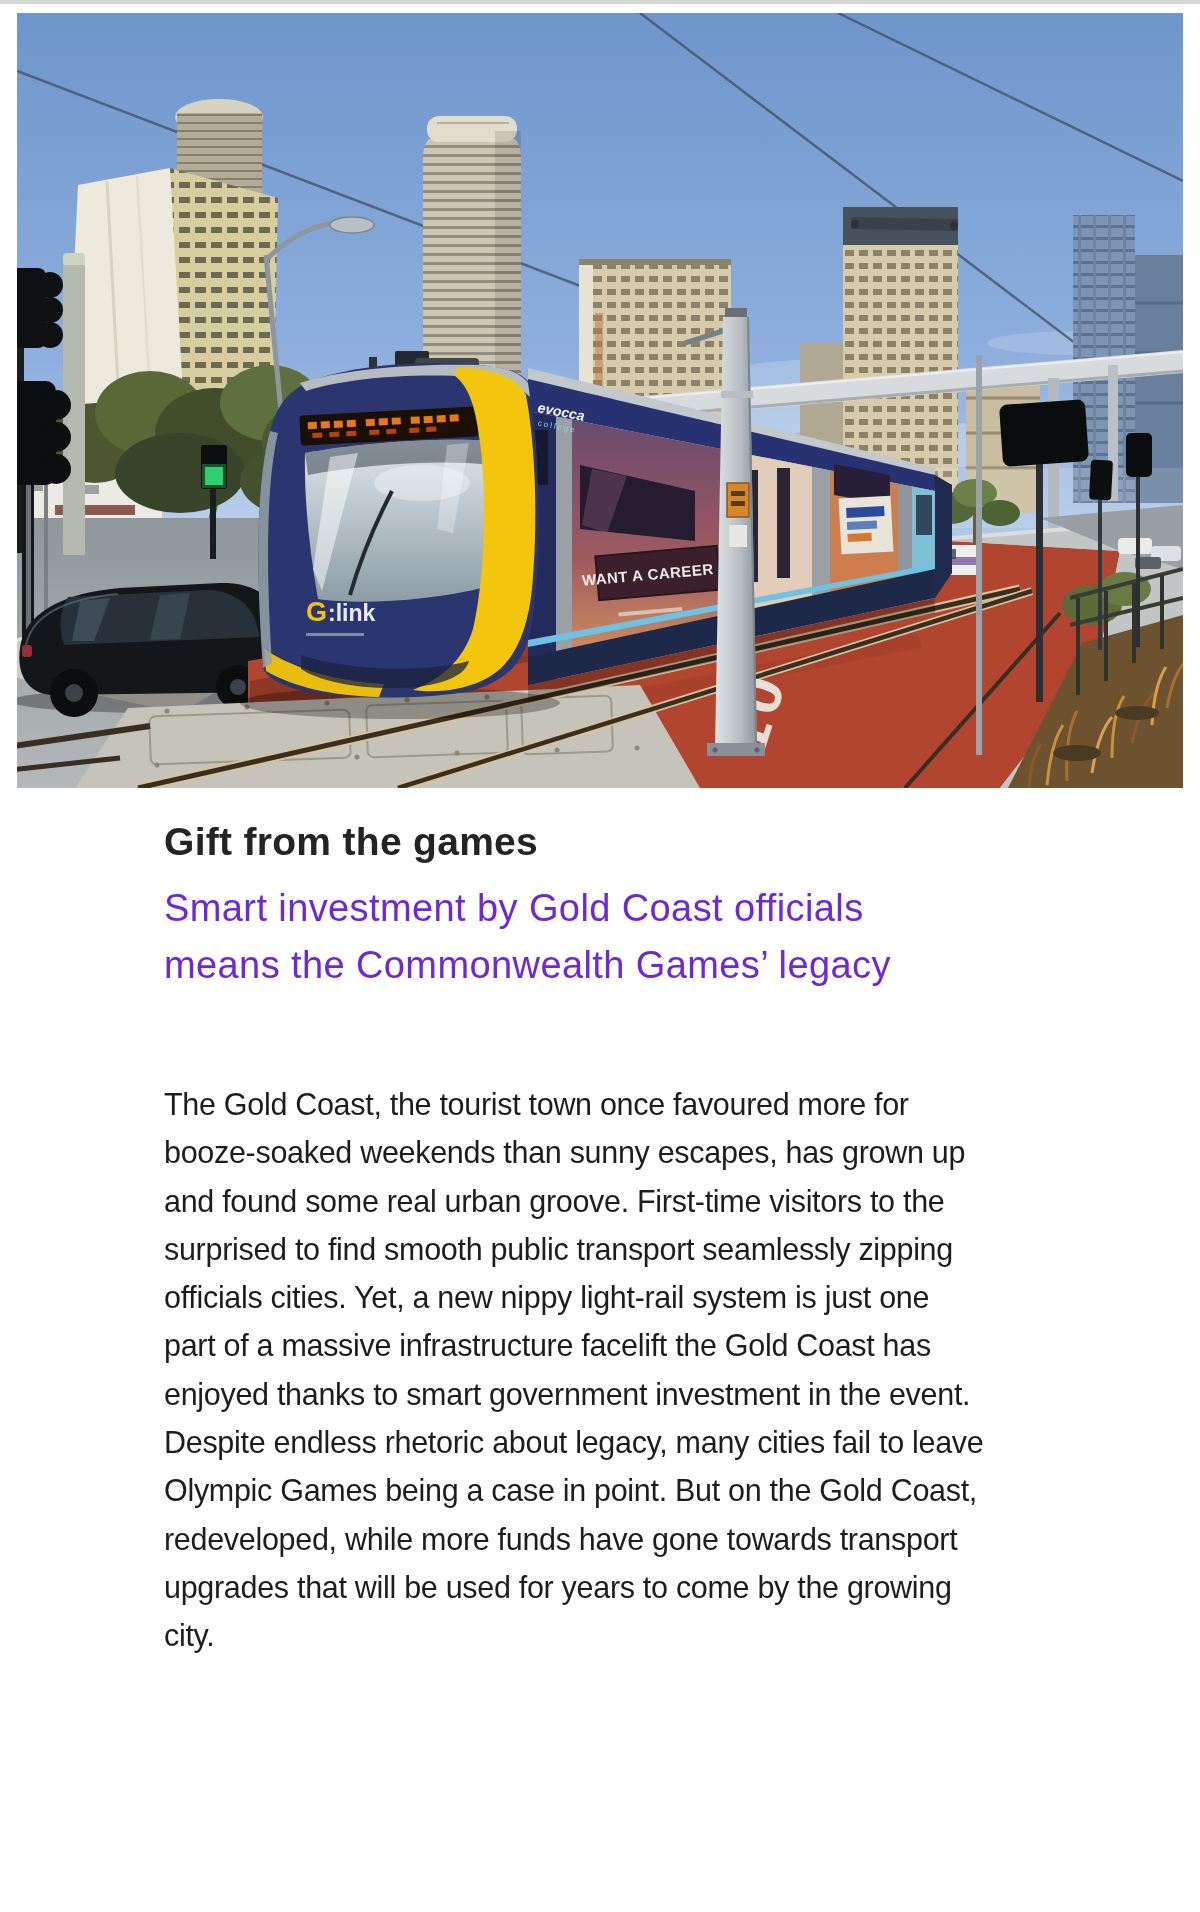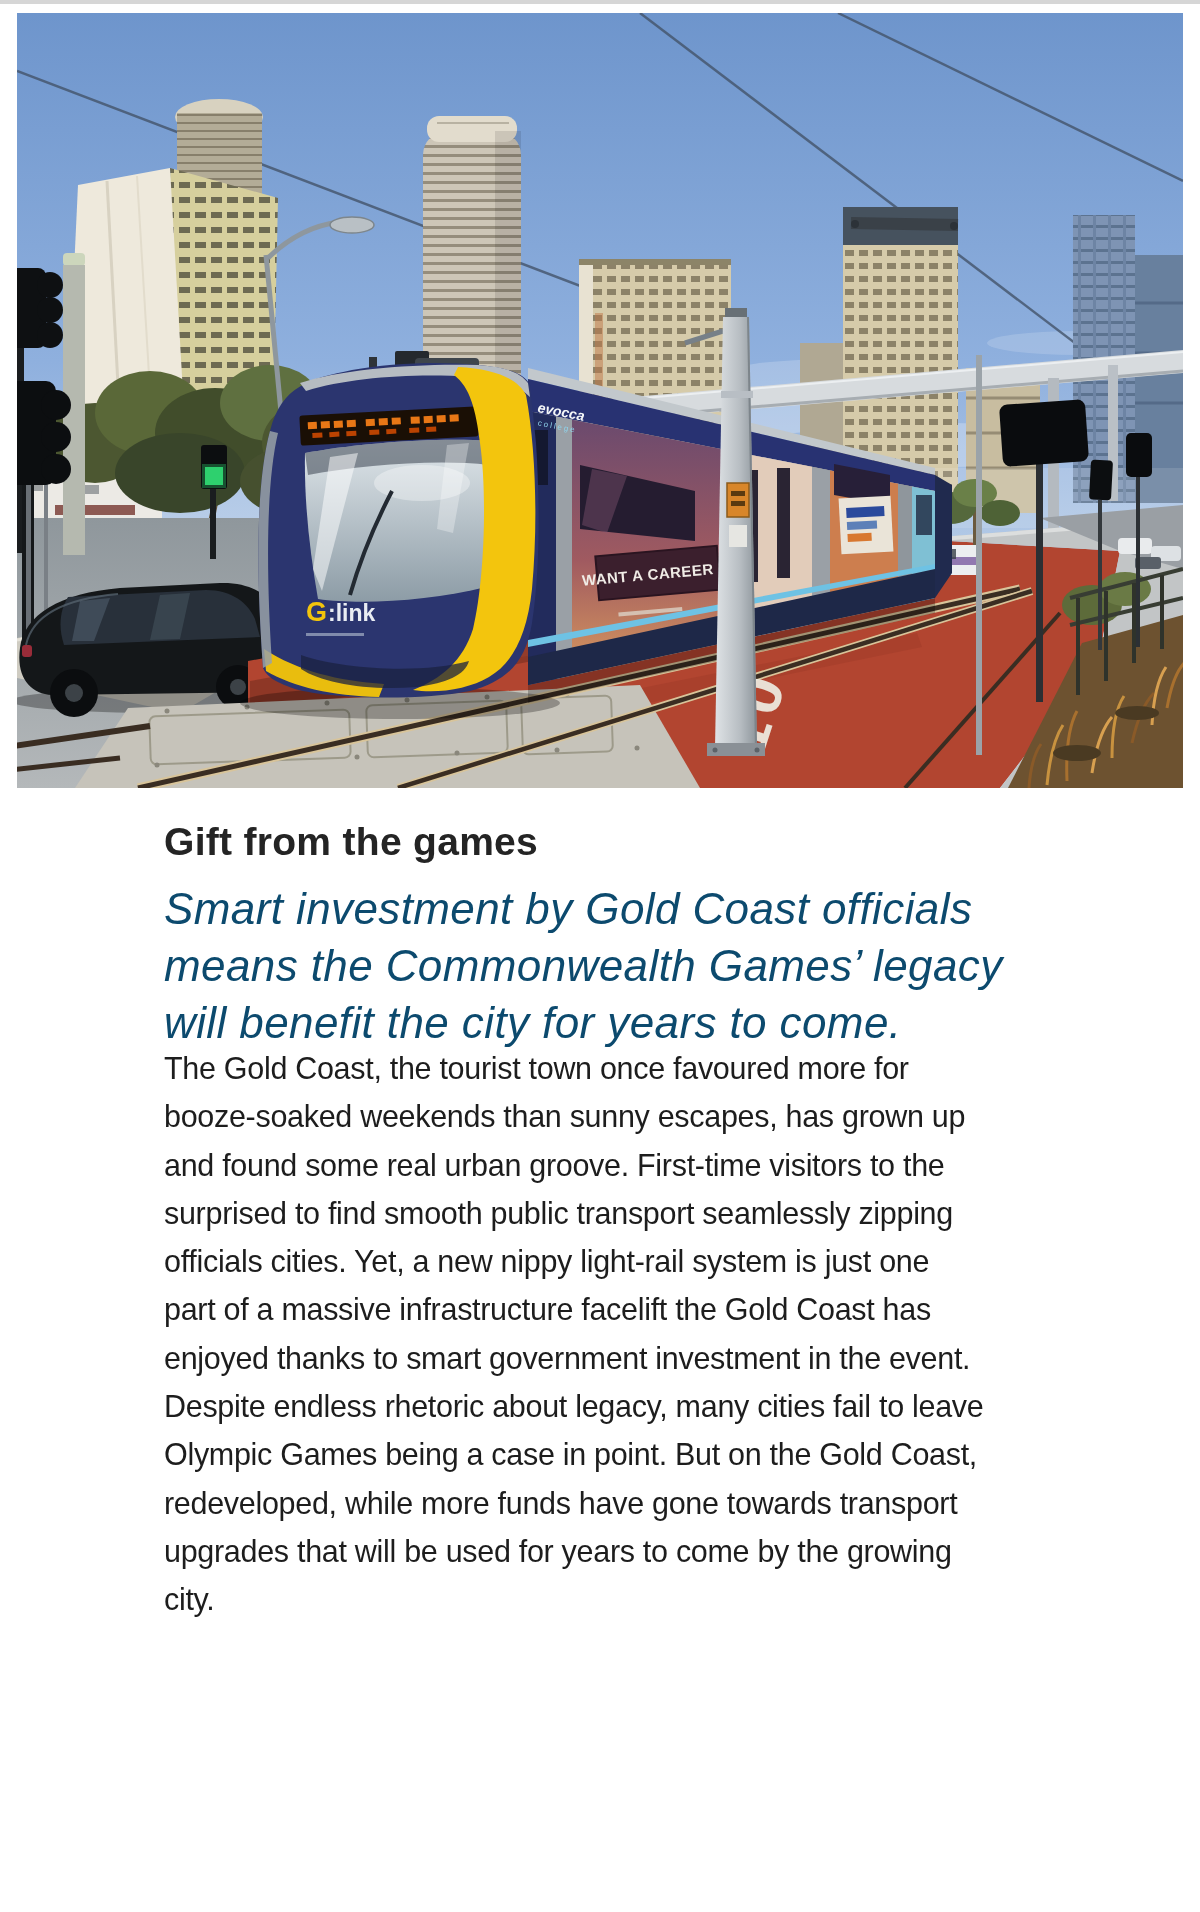--- a/index.html
+++ b/index.html
@@ -3,24 +3,24 @@
 <meta charset="utf-8">
 <style>
   html,body{margin:0;padding:0;background:#ffffff;}
   body{width:1200px;height:1912px;position:relative;overflow:hidden;
        font-family:"Liberation Sans",sans-serif;}
   .top-strip{position:absolute;left:0;top:0;width:1200px;height:4px;background:#d6d6d6;}
   .photo{position:absolute;left:17px;top:13px;width:1166px;height:775px;overflow:hidden;background:#86a9da;}
   .photo svg{display:block;width:100%;height:100%;}
   .headline{position:absolute;left:164px;top:796px;font-size:39px;line-height:1;
             font-weight:700;color:#242424;letter-spacing:.3px;white-space:nowrap;}
-  .standfirst{position:absolute;left:164px;top:880px;font-size:44px;line-height:57px;
-              font-weight:400;color:#0c4a6e;letter-spacing:.4px;font-style:italic;}
+  .standfirst{position:absolute;left:164px;top:880px;font-size:38px;line-height:57px;
+              font-weight:400;color:#6d28d9;letter-spacing:.4px;}
   .standfirst div{white-space:nowrap;}
-  .bodytext{position:absolute;left:164px;top:1044px;font-size:30.5px;line-height:48.3px;
+  .bodytext{position:absolute;left:164px;top:1080px;font-size:30.5px;line-height:48.3px;
             font-weight:400;color:#1d1d1d;letter-spacing:-.3px;}
   .bodytext div{white-space:nowrap;}
   svg text{font-family:"Liberation Sans",sans-serif;}
 </style>
 </head>
 <body>
 
 <div class="top-strip"></div>
 
 <figure class="photo" style="margin:0">
@@ -408,21 +408,20 @@
         <circle cx="740" cy="737" r="2.5" fill="#5c6268"></circle>
   </g>
 </svg>
 </figure>
 
 <h1 class="headline">Gift from the games</h1>
 
 <div class="standfirst">
     <div>Smart investment by Gold Coast officials</div>
     <div>means the Commonwealth Games’ legacy</div>
-    <div>will benefit the city for years to come.</div>
   </div>
 
 <div class="bodytext">
     <div>The Gold Coast, the tourist town once favoured more for</div>
     <div>booze-soaked weekends than sunny escapes, has grown up</div>
     <div>and found some real urban groove. First-time visitors to the</div>
     <div>surprised to find smooth public transport seamlessly zipping</div>
     <div>officials cities. Yet, a new nippy light-rail system is just one</div>
     <div>part of a massive infrastructure facelift the Gold Coast has</div>
     <div>enjoyed thanks to smart government investment in the event.</div>

